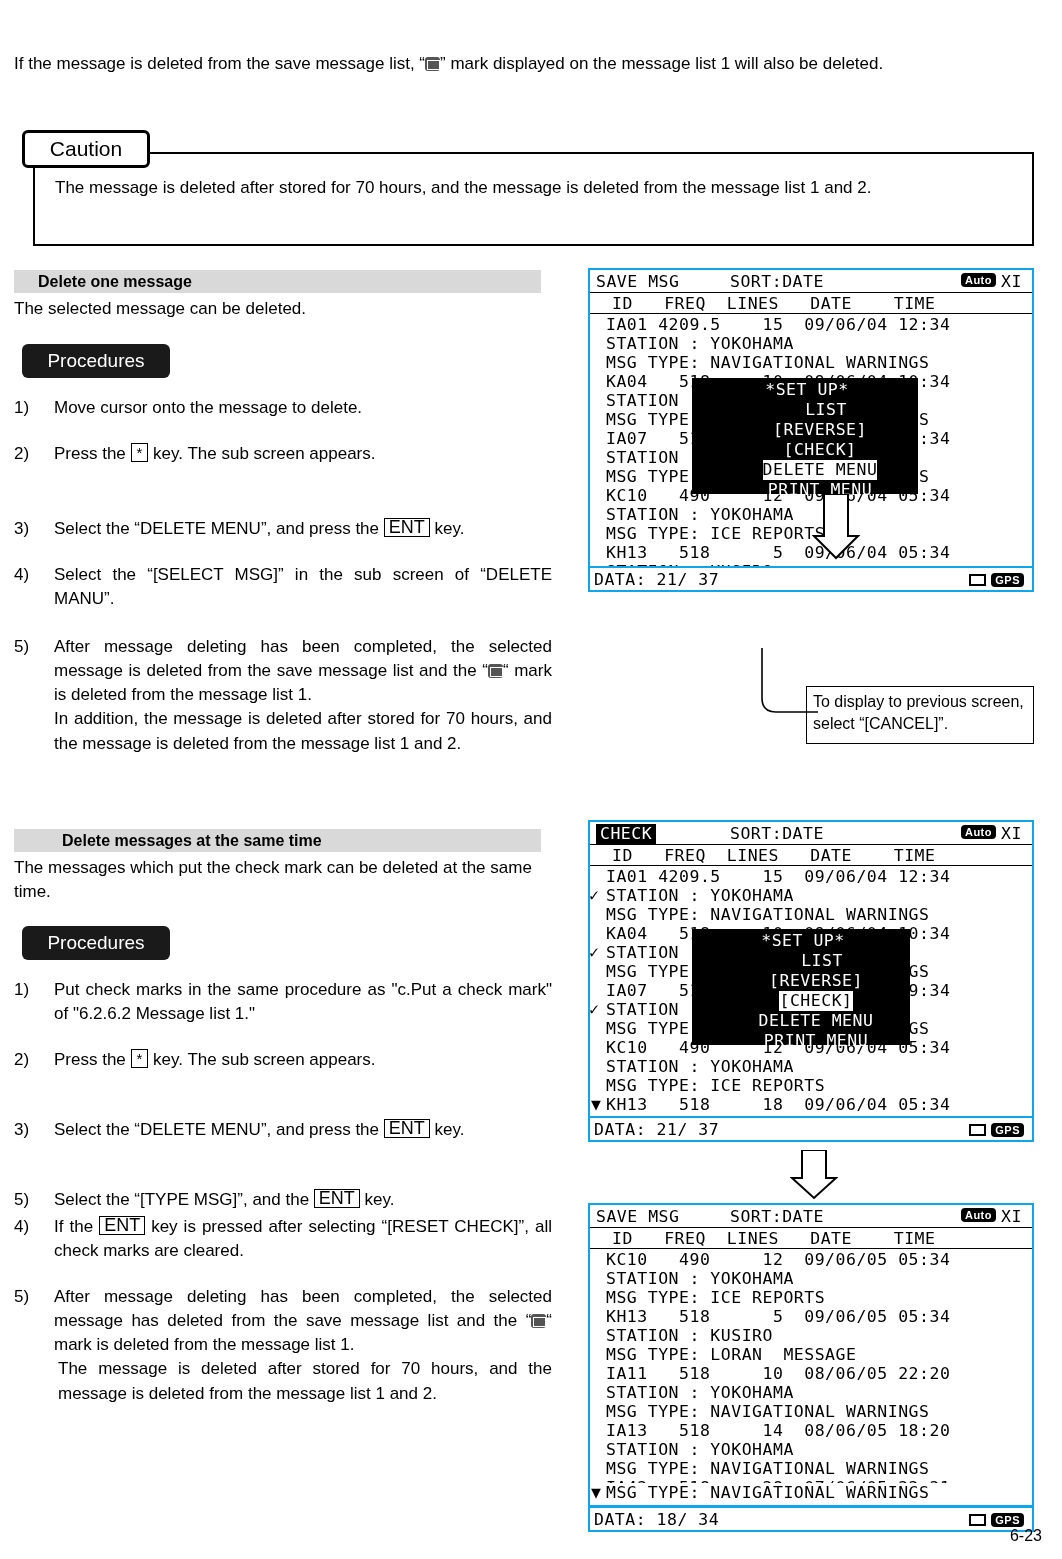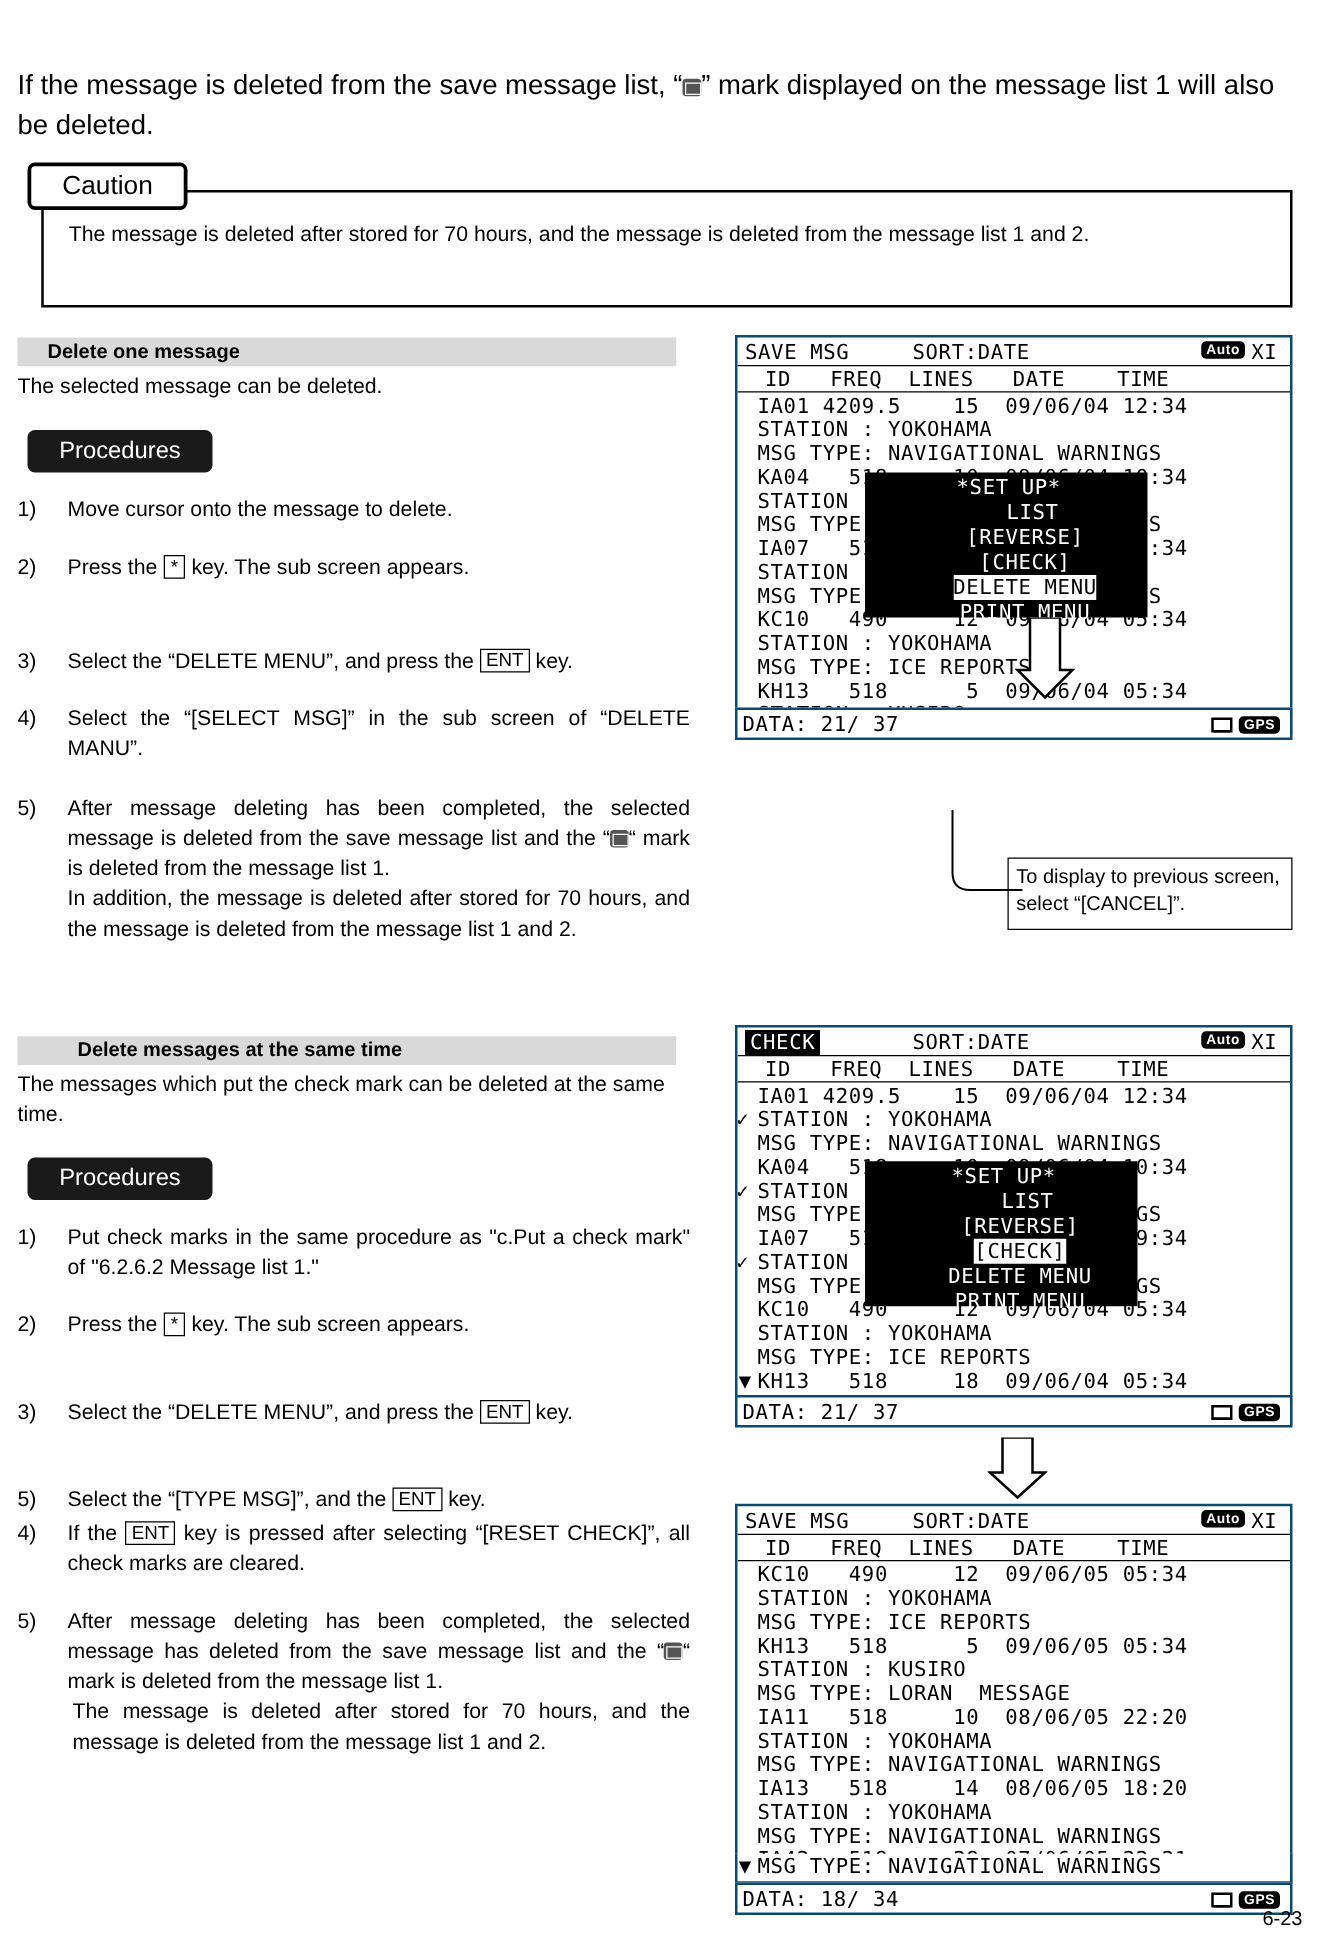--- a/index.html
+++ b/index.html
@@ -18,21 +18,21 @@
   
   .section-head {
     position:absolute; left:14px; top:6px; width:1020px; height:28px;
     background:#d9d9d9; border:2px solid #000;
     font-weight:bold; font-size:16px;
     display:flex; align-items:center; padding-left:8px;
   }
 
   .intro {
     position:absolute; left:14px; top:52px; width:1020px;
-    font-size:22px; line-height:1.45;
+    font-size:17px; line-height:1.45;
   }
   .inline-icon {
     display:inline-block; width:15px; height:14px; vertical-align:-2px;
     background:#555; border-radius:3px; position:relative;
   }
   .inline-icon::after{
     content:""; position:absolute; left:2px; top:3px; width:11px; height:8px;
     border:1.5px solid #fff;
   }
 
@@ -65,27 +65,27 @@
     border-radius:6px; display:flex; align-items:center; justify-content:center;
     font-size:19px; padding:3px 14px;
   }
   .step { position:absolute; font-size:17px; line-height:1.42; }
   .step .num { position:absolute; left:0; top:0; width:34px; }
   .step .body { display:block; margin-left:40px; text-align:justify; }
   .step .body.nj { text-align:left; }
 
   .keycap {
     display:inline-block; border:1.5px solid #000; padding:0 4px;
-    font-size:15px; line-height:17px; vertical-align:1px; background:#fff;
+    font-size:18px; line-height:17px; vertical-align:1px; background:#fff;
   }
   .keycap.star { padding:0 5px; font-size:15px; }
 
   
   .lcd {
-    position:absolute; background:#fff; border:2px solid #0c4a6e;
+    position:absolute; background:#fff; border:2px solid #0ea5e9;
     font-family:"DejaVu Sans Mono", monospace;
     font-size:16.5px; letter-spacing:0.5px; line-height:19.5px;
     color:#000; overflow:hidden;
   }
   .lcd .row { position:absolute; white-space:pre; left:6px; }
   .lcd .hdr { background:#000; color:#fff; }
   .auto-badge {
     position:absolute; background:#000; color:#fff; font-size:11px;
     font-weight:bold; font-family:"Liberation Sans",sans-serif;
     border-radius:4px; padding:1px 4px; line-height:12px;

